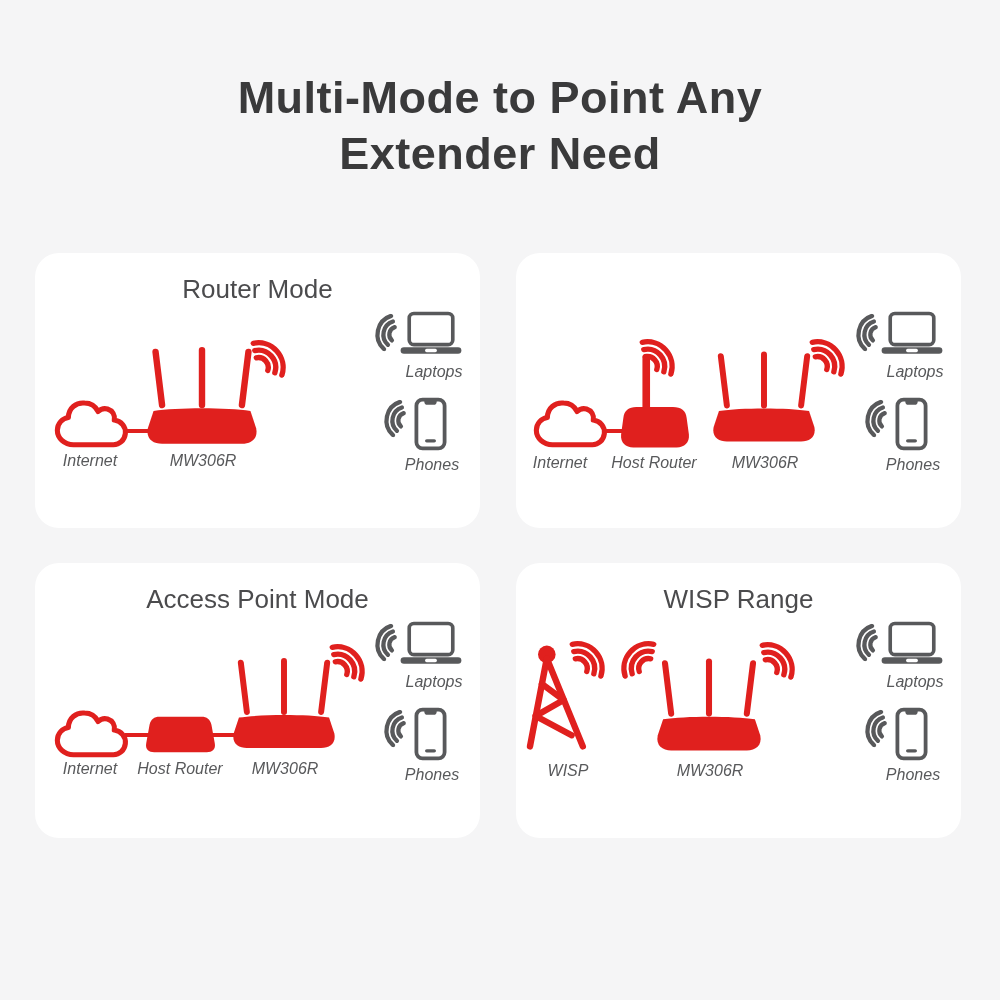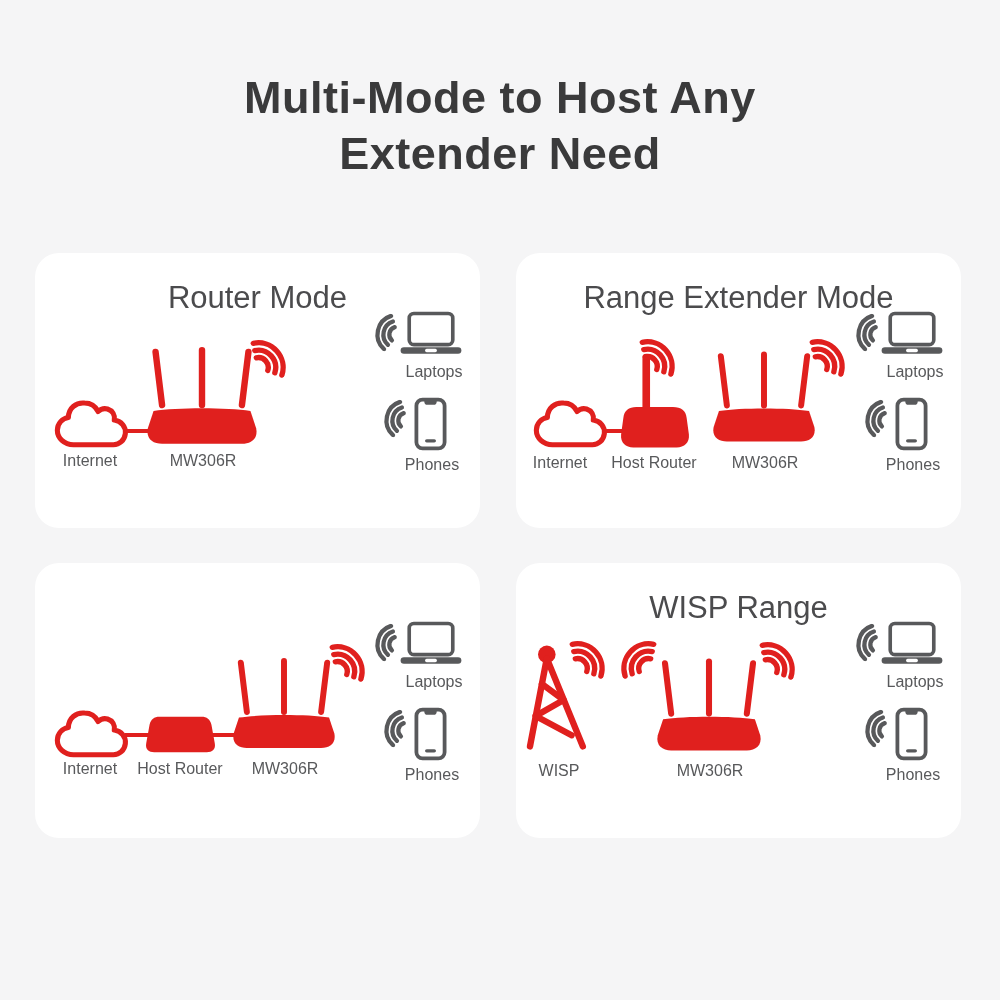--- a/index.html
+++ b/index.html
@@ -29,33 +29,34 @@
     letter-spacing:0.5px;
   }
   .panel{
     position:absolute;
     width:445px;height:275px;
     background:var(--card);
     border-radius:24px;
   }
   .panel-title{
     position:absolute;
-    top:27px;left:0;right:0;
+    top:21px;left:0;right:0;
     text-align:center;
-    font-size:31px;
+    font-size:26px;
     font-weight:400;
     color:var(--panel-title);
   }
   .abs{position:absolute;}
   .nlabel{
     position:absolute;
     transform:translateX(-50%);
     font-size:16px;
     color:var(--gray);
     white-space:nowrap;
+    font-style:italic;
   }
   .link{
     position:absolute;
     height:4px;
     background:var(--red);
   }
   svg.waves path{
     fill:none;
     stroke-width:6.5;
     stroke-linecap:round;
@@ -66,21 +67,21 @@
   .rot-ul{transform:rotate(42deg);}    
   .rot-dev{transform:rotate(12deg);}   
   .red-fill{fill:var(--red);}
   .red-stroke{stroke:var(--red);}
   .gray-stroke{stroke:var(--gray);}
 </style>
 </head>
 <body>
 
 <h1 class="main-title">
-  <span>Multi-Mode to Host Any</span><br>
+  <span>Multi-Mode to Point Any</span><br>
   <span>Extender Need</span>
 </h1>
 
 <div class="panel" style="left:35px;top:253px;">
   <div class="panel-title">Router Mode</div>
 
   <svg class="abs" style="left:13px;top:141px;" width="85" height="64" viewBox="0 0 100 72">
     <path d="M77 58 H30 C19 58 11 50 11 41 C11 33 17 27 24 26 C24 15 33 8 43 9 C50 9 56 13 59 19 C62 16 66 15 70 16 C76 18 79 23 78 29 C86 30 92 37 91 45 C90 53 84 58 77 58 Z" fill="none" class="red-stroke" stroke-width="6" stroke-linejoin="round" stroke-linecap="round"></path>
   </svg>
 
@@ -121,21 +122,20 @@
     <path d="M15 4 h18 v2.5 a4.5 4.5 0 0 1 -4.5 4.5 h-9 a4.5 4.5 0 0 1 -4.5 -4.5 z" fill="#58595b"></path>
     <rect x="16" y="61" width="16" height="5" rx="2.5" fill="#58595b"></rect>
   </svg>
   <div class="nlabel" style="left:397px;top:203px;">Phones</div>
 
   <div class="nlabel" style="left:55px;top:199px;">Internet</div>
   <div class="nlabel" style="left:168px;top:199px;">MW306R</div>
 </div>
 
 <div class="panel" style="left:516px;top:253px;">
-  <div class="panel-title">Range Extender Mode</div>
 
   <svg class="abs" style="left:11px;top:141px;" width="85" height="64" viewBox="0 0 100 72">
     <path d="M77 58 H30 C19 58 11 50 11 41 C11 33 17 27 24 26 C24 15 33 8 43 9 C50 9 56 13 59 19 C62 16 66 15 70 16 C76 18 79 23 78 29 C86 30 92 37 91 45 C90 53 84 58 77 58 Z" fill="none" class="red-stroke" stroke-width="6" stroke-linejoin="round" stroke-linecap="round"></path>
   </svg>
 
   <div class="link" style="left:88px;top:176px;width:26px;"></div>
 
   <svg class="abs" style="left:99px;top:99px;" width="80" height="98" viewBox="0 0 105 128">
     <rect class="red-fill" x="36" y="2" width="10" height="74" rx="5"></rect>
     <path class="red-fill" d="M28 72 L76 72 C87 72 93 77 94 86 L97 108 C98 119 91 125 81 125 L24 125 C14 125 7 119 8 108 L11 86 C12 77 18 72 28 72 Z"></path>
@@ -181,20 +181,21 @@
     <rect x="16" y="61" width="16" height="5" rx="2.5" fill="#58595b"></rect>
   </svg>
   <div class="nlabel" style="left:397px;top:203px;">Phones</div>
 
   <div class="nlabel" style="left:44px;top:201px;">Internet</div>
   <div class="nlabel" style="left:138px;top:201px;">Host Router</div>
   <div class="nlabel" style="left:249px;top:201px;">MW306R</div>
 </div>
 
 <div class="panel" style="left:35px;top:563px;">
+  <div class="panel-title">Access Point Mode</div>
 
   <svg class="abs" style="left:13px;top:141px;" width="85" height="64" viewBox="0 0 100 72">
     <path d="M77 58 H30 C19 58 11 50 11 41 C11 33 17 27 24 26 C24 15 33 8 43 9 C50 9 56 13 59 19 C62 16 66 15 70 16 C76 18 79 23 78 29 C86 30 92 37 91 45 C90 53 84 58 77 58 Z" fill="none" class="red-stroke" stroke-width="6" stroke-linejoin="round" stroke-linecap="round"></path>
   </svg>
 
   <div class="link" style="left:90px;top:170px;width:122px;"></div>
 
   <svg class="abs" style="left:106px;top:147px;" width="79" height="49" viewBox="0 0 120 62">
     <path class="red-fill" d="M28 4 L92 4 C100 4 105 8 107 16 L112 44 C114 54 108 58 100 58 L20 58 C12 58 6 54 8 44 L13 16 C15 8 20 4 28 4 Z"></path>
   </svg>
@@ -292,15 +293,15 @@
     <path d="M25.5 10.8 A21 21 0 0 0 25.5 47.2"></path>
     <path d="M30 18.6 A12 12 0 0 0 30 39.4"></path>
   </svg>
   <svg class="abs" style="left:379px;top:144px;" width="33" height="54" viewBox="0 0 48 78">
     <rect x="3.5" y="3.5" width="41" height="71" rx="9" fill="none" class="gray-stroke" stroke-width="5.5"></rect>
     <path d="M15 4 h18 v2.5 a4.5 4.5 0 0 1 -4.5 4.5 h-9 a4.5 4.5 0 0 1 -4.5 -4.5 z" fill="#58595b"></path>
     <rect x="16" y="61" width="16" height="5" rx="2.5" fill="#58595b"></rect>
   </svg>
   <div class="nlabel" style="left:397px;top:203px;">Phones</div>
 
-  <div class="nlabel" style="left:43px;top:199px;">WISP</div>
+  <div class="nlabel" style="left:52px;top:199px;">WISP</div>
   <div class="nlabel" style="left:194px;top:199px;">MW306R</div>
 </div>
 
 </body></html>

